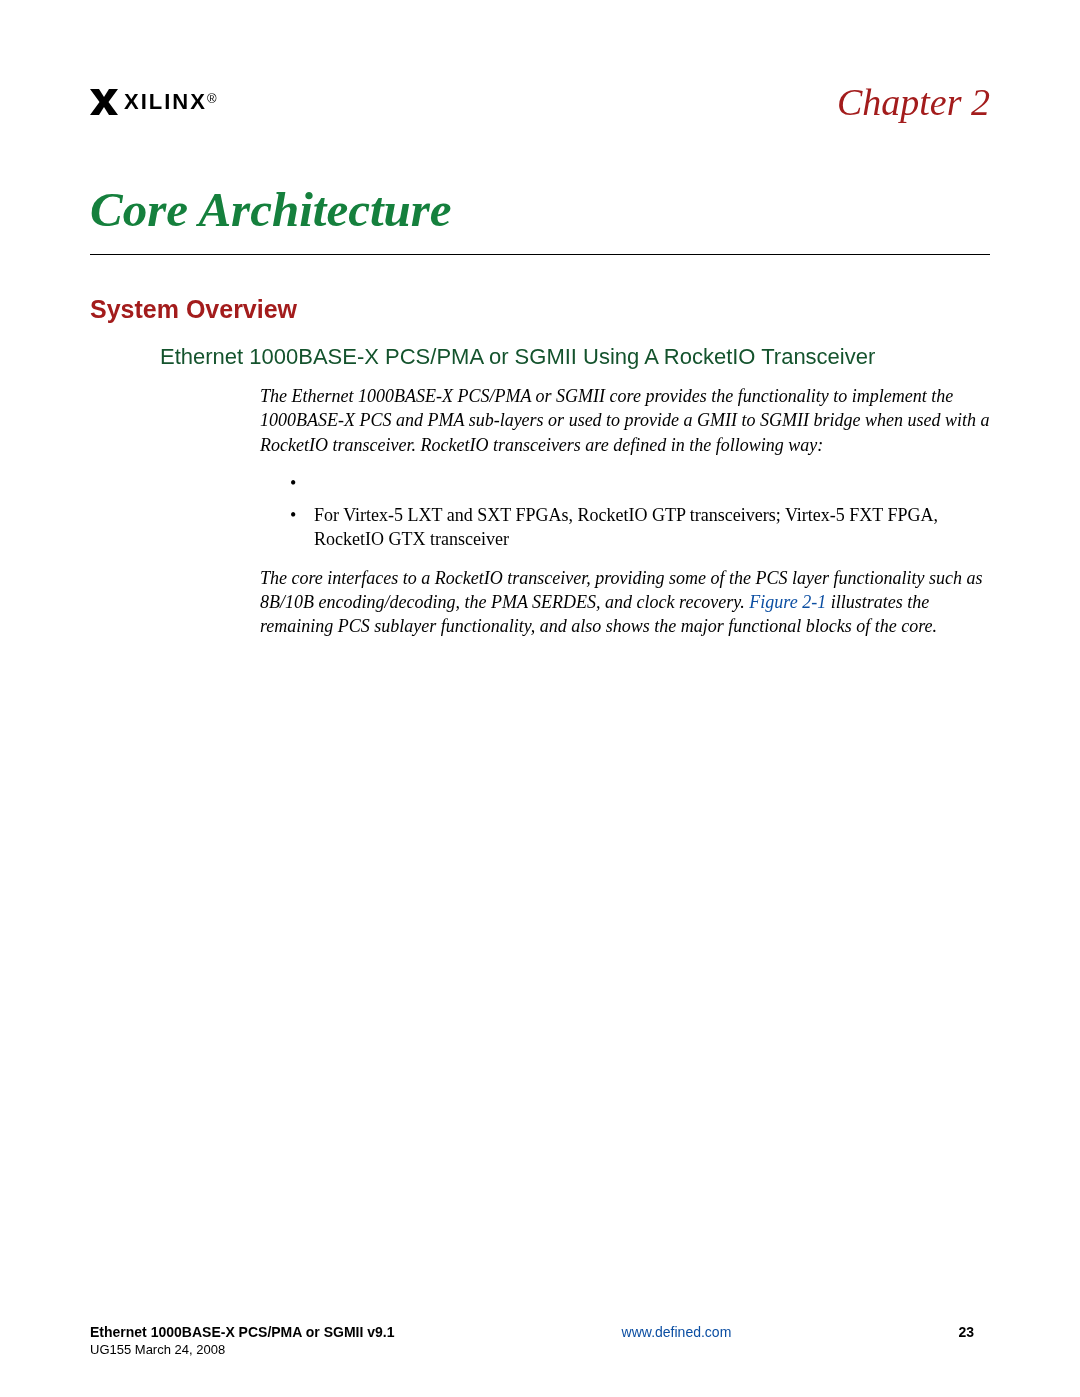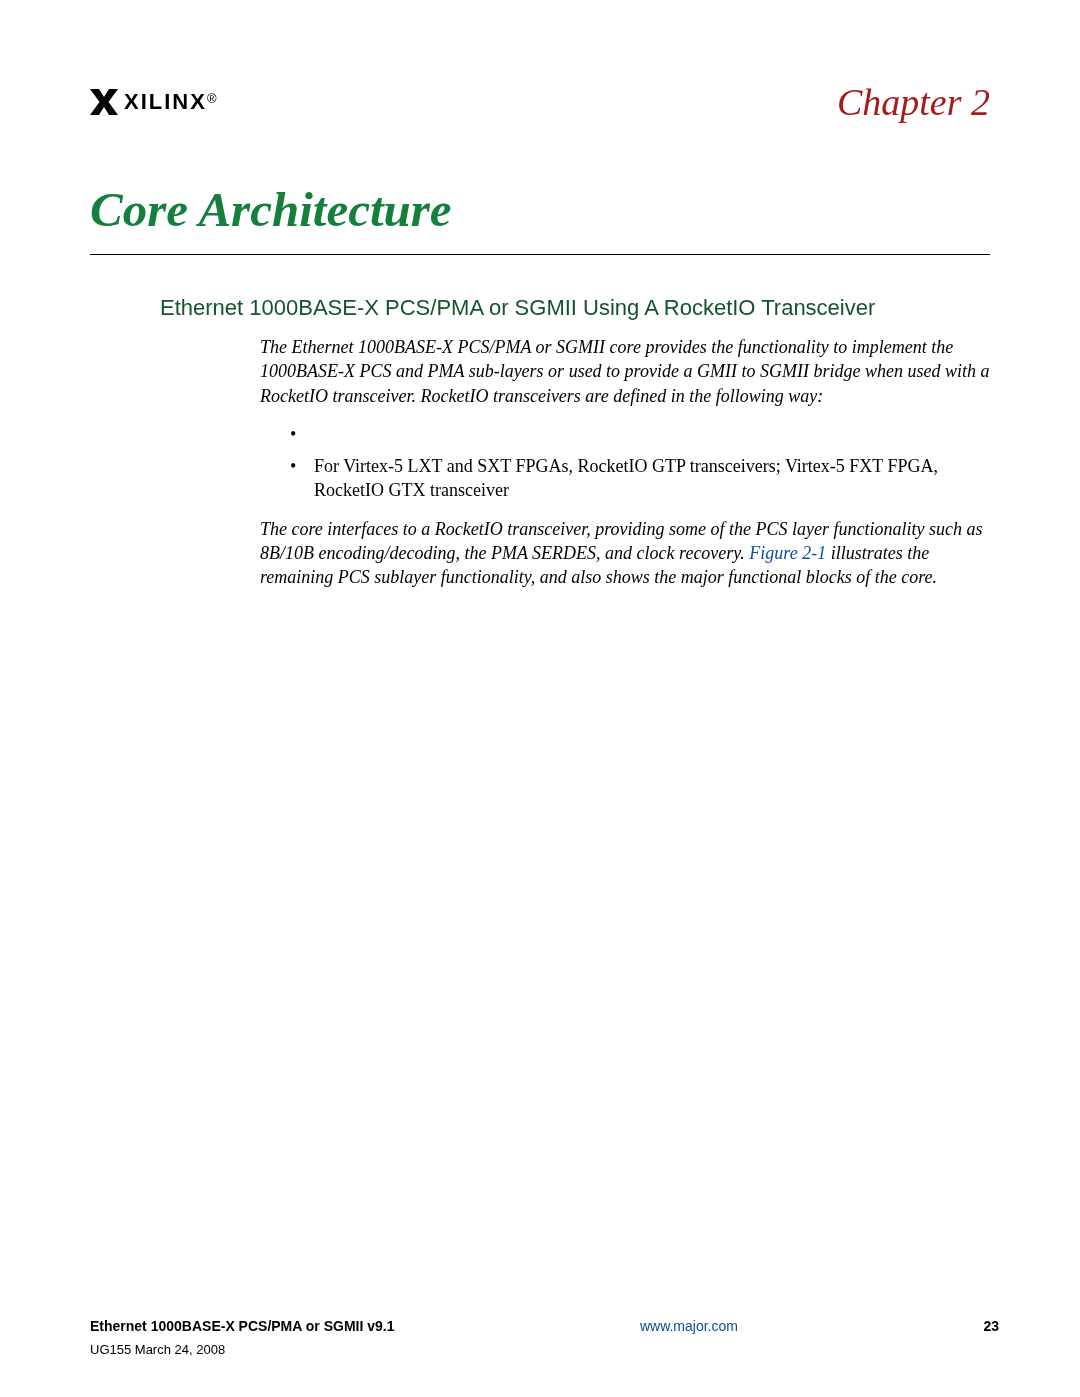--- a/index.html
+++ b/index.html
@@ -96,42 +96,42 @@
   .bullet-dot {
     min-width: 10px;
   }
   .figref {
     color: #0b4ea2;
   }
   .footer {
     position: absolute;
     bottom: 40px;
     left: 90px;
-    right: 81px;
+    right: 106px;
   }
   .footer-line {
     display: flex;
     justify-content: space-between;
     align-items: baseline;
     font-family: Arial, Helvetica, sans-serif;
     font-size: 14px;
   }
   .footer-left {
     font-weight: 700;
   }
   .footer-link {
     color: #0b4ea2;
   }
   .footer-right {
     font-weight: 700;
   }
   .footer-sub {
     font-family: Arial, Helvetica, sans-serif;
     font-size: 13px;
-    margin-top: 8px;
+    margin-top: 2px;
     color: #000;
   }
 </style>
 </head>
 <body>
 
 <div class="page">
   <div class="header-row">
     <div class="logo-wrap">
       <svg width="28" height="26" viewBox="0 0 28 26">
@@ -139,20 +139,21 @@
       </svg>
       <span><span class="logo-text">XILINX</span><span class="regmark">®</span></span>
     </div>
     <div class="chapter-label">Chapter 2</div>
   </div>
 
   <h1 class="title">Core Architecture</h1>
   <hr class="hr">
 
 
+  <h2 class="h2">System Overview</h2>
   <h3 class="h3">Ethernet 1000BASE-X PCS/PMA or SGMII Using A RocketIO Transceiver</h3>
 
   <p class="body-text">The Ethernet 1000BASE-X PCS/PMA or SGMII core provides the functionality to implement the 1000BASE-X PCS and PMA sub-layers or used to provide a GMII to SGMII bridge when used with a RocketIO transceiver. RocketIO transceivers are defined in the following way:</p>
 
   <div class="bullets">
     <div class="bullet">
       <span class="bullet-dot">•</span>
     </div>
     <div class="bullet">
       <span class="bullet-dot">•</span>
@@ -161,17 +162,17 @@
   </div>
 
   <p class="body-text">
     <span>The core interfaces to a RocketIO transceiver, providing some of the PCS layer functionality such as 8B/10B encoding/decoding, the PMA SERDES, and clock recovery. </span><span class="figref">Figure 2-1</span><span> illustrates the remaining PCS sublayer functionality, and also shows the major functional blocks of the core.</span>
   </p>
 </div>
 
 <div class="footer">
   <div class="footer-line">
     <span class="footer-left">Ethernet 1000BASE-X PCS/PMA or SGMII v9.1</span>
-    <span class="footer-link">www.major.com</span>
+    <span class="footer-link">www.defined.com</span>
     <span class="footer-right">23</span>
   </div>
   <div class="footer-sub">UG155 March 24, 2008</div>
 </div>
 
 </body></html>

